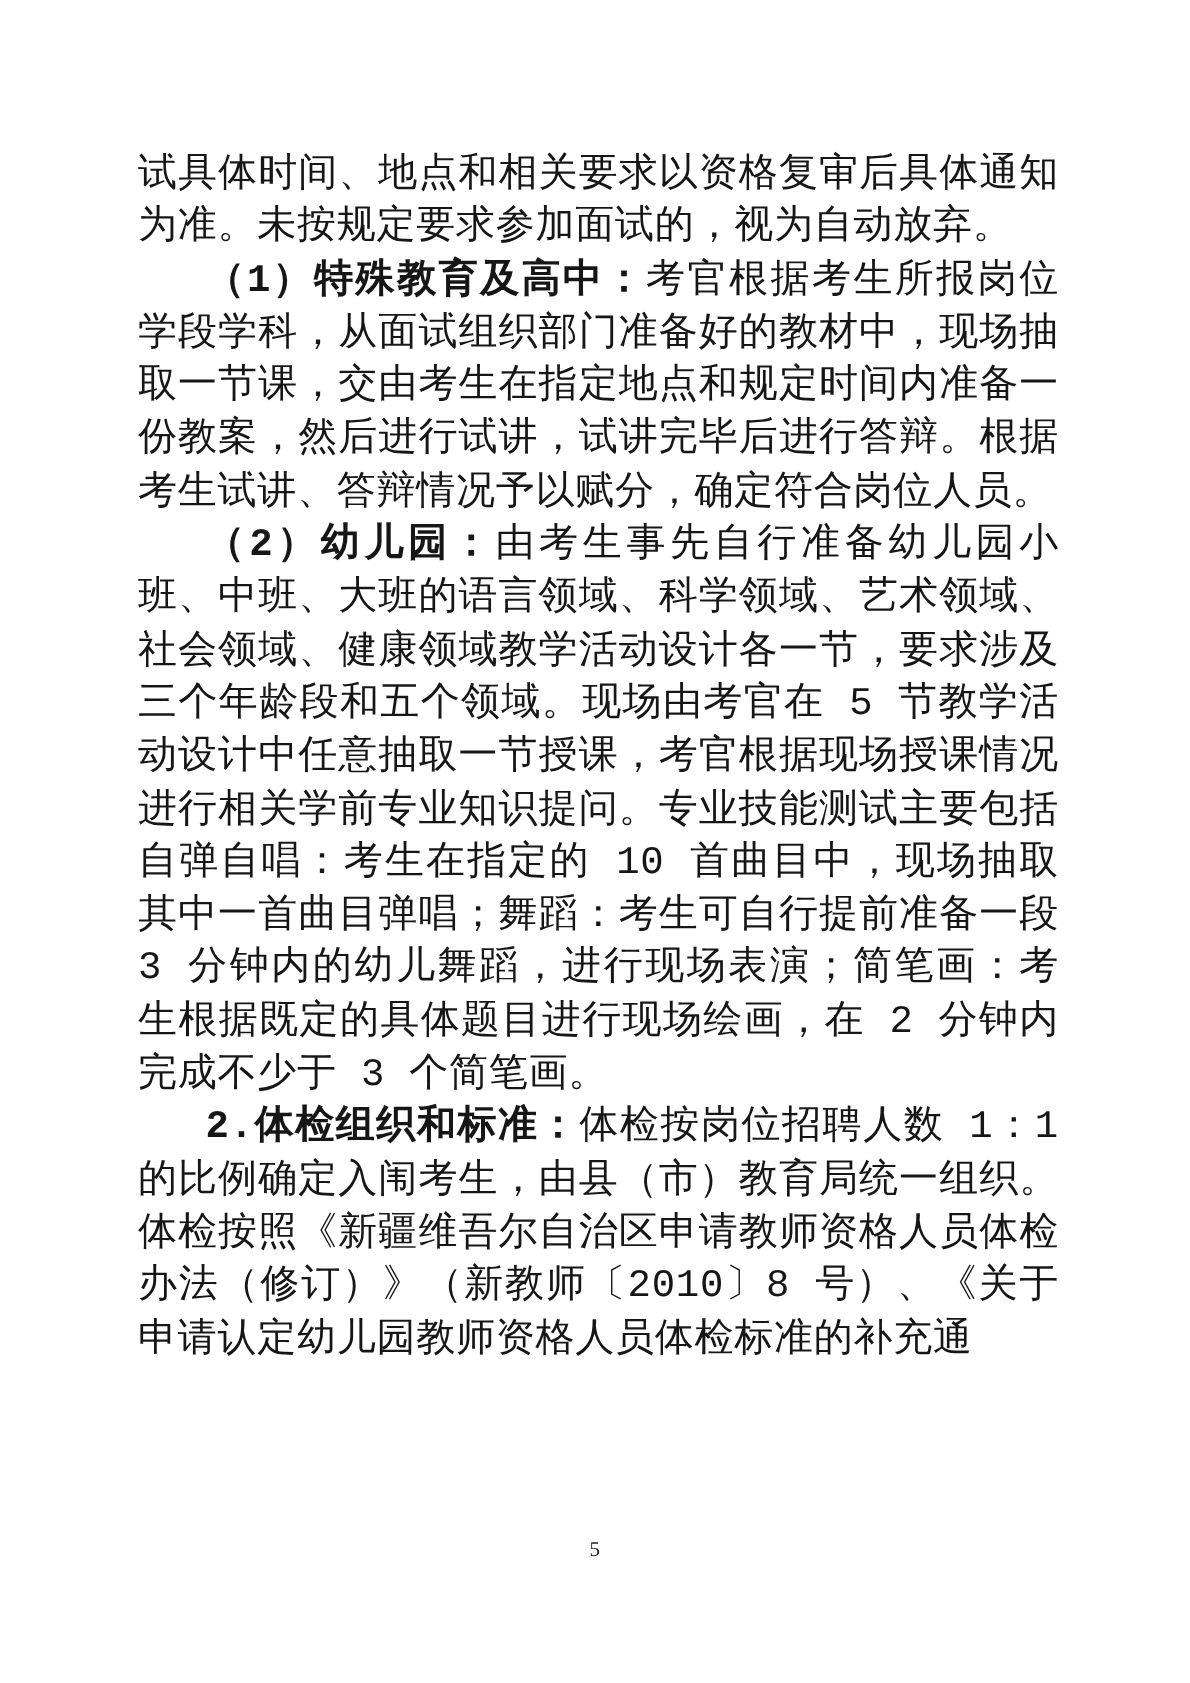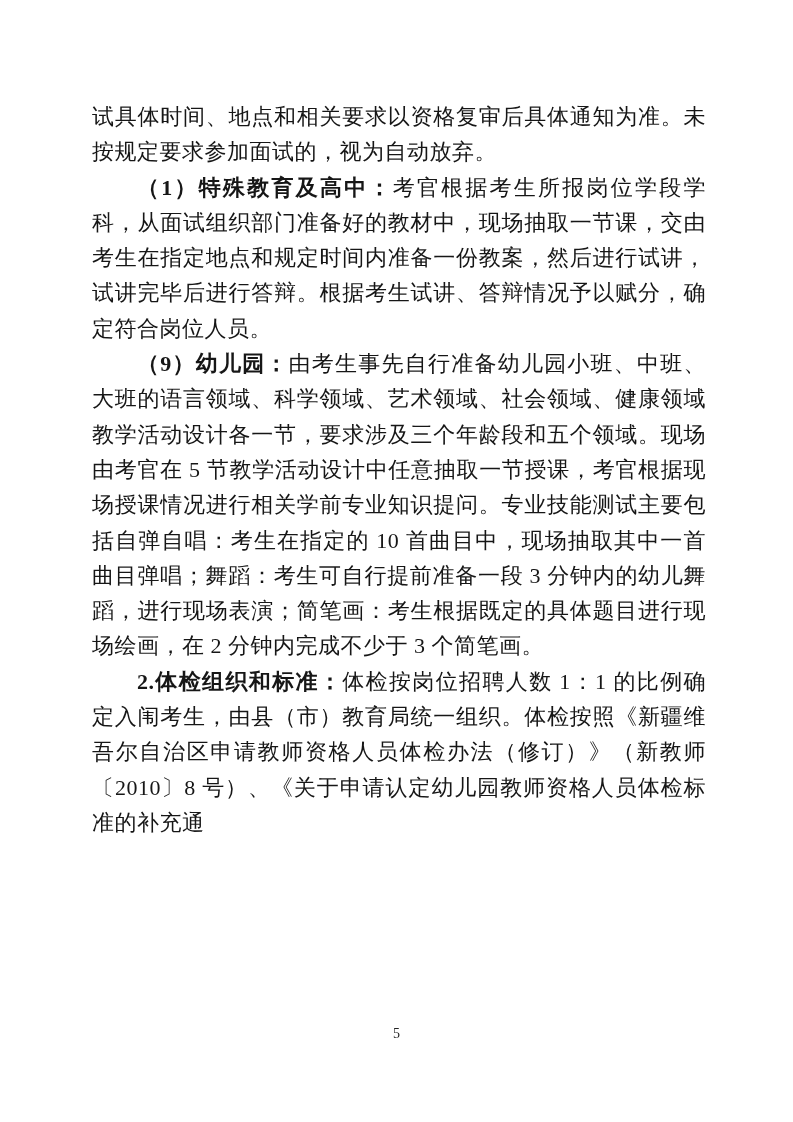--- a/index.html
+++ b/index.html
@@ -20,24 +20,25 @@
   .doc-body {
     position: absolute;
     left: 92px;
     top: 99px;
     width: 614px;
     text-align: justify;
     text-justify: inter-ideograph;
   }
   .para {
     margin: 0;
-    font-size: 22px;
+    font-size: 26px;
     line-height: 35.3px;
     letter-spacing: 0.5px;
     word-break: break-all;
+    font-family: Liberation Mono, monospace;
   }
   .para.indent {
     text-indent: 45px;
   }
   .run-bold {
     font-weight: bold;
   }
   .page-footer {
     position: absolute;
     left: 0;
@@ -52,21 +53,21 @@
   }
 </style>
 </head>
 <body>
 
 <div class="page">
 
   <div class="doc-body">
       <p class="para"><span class="run">试具体时间、地点和相关要求以资格复审后具体通知为准。未按规定要求参加面试的，视为自动放弃。</span></p>
       <p class="para indent"><span class="run-bold">（1）特殊教育及高中：</span><span class="run">考官根据考生所报岗位学段学科，从面试组织部门准备好的教材中，现场抽取一节课，交由考生在指定地点和规定时间内准备一份教案，然后进行试讲，试讲完毕后进行答辩。根据考生试讲、答辩情况予以赋分，确定符合岗位人员。</span></p>
-      <p class="para indent"><span class="run-bold">（9）幼儿园：</span><span class="run">由考生事先自行准备幼儿园小班、中班、大班的语言领域、科学领域、艺术领域、社会领域、健康领域教学活动设计各一节，要求涉及三个年龄段和五个领域。现场由考官在 5 节教学活动设计中任意抽取一节授课，考官根据现场授课情况进行相关学前专业知识提问。专业技能测试主要包括自弹自唱：考生在指定的 10 首曲目中，现场抽取其中一首曲目弹唱；舞蹈：考生可自行提前准备一段 3 分钟内的幼儿舞蹈，进行现场表演；简笔画：考生根据既定的具体题目进行现场绘画，在 2 分钟内完成不少于 3 个简笔画。</span></p>
+      <p class="para indent"><span class="run-bold">（2）幼儿园：</span><span class="run">由考生事先自行准备幼儿园小班、中班、大班的语言领域、科学领域、艺术领域、社会领域、健康领域教学活动设计各一节，要求涉及三个年龄段和五个领域。现场由考官在 5 节教学活动设计中任意抽取一节授课，考官根据现场授课情况进行相关学前专业知识提问。专业技能测试主要包括自弹自唱：考生在指定的 10 首曲目中，现场抽取其中一首曲目弹唱；舞蹈：考生可自行提前准备一段 3 分钟内的幼儿舞蹈，进行现场表演；简笔画：考生根据既定的具体题目进行现场绘画，在 2 分钟内完成不少于 3 个简笔画。</span></p>
       <p class="para indent"><span class="run-bold">2.体检组织和标准：</span><span class="run">体检按岗位招聘人数 1：1 的比例确定入闱考生，由县（市）教育局统一组织。体检按照《新疆维吾尔自治区申请教师资格人员体检办法（修订）》（新教师〔2010〕8 号）、《关于申请认定幼儿园教师资格人员体检标准的补充通</span></p>
     </div>
 
   <div class="page-footer">
     <span class="page-number">5</span>
   </div>
 
 </div>
 
 </body></html>

